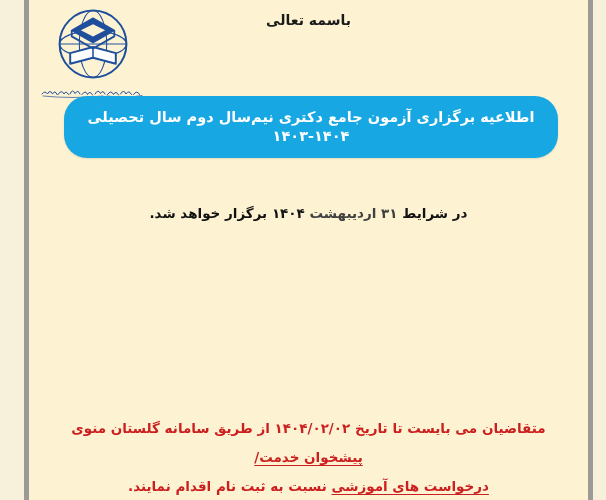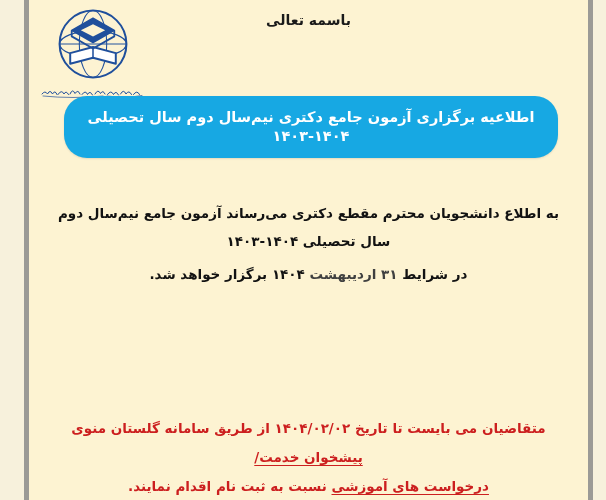--- a/index.html
+++ b/index.html
@@ -247,21 +247,20 @@
     </div>
 
     <div class="basmala">باسمه تعالی</div>
 
     <div class="banner">
       <div class="banner-text">اطلاعیه برگزاری آزمون جامع دکتری نیم‌سال دوم سال تحصیلی ۱۴۰۴-۱۴۰۳</div>
     </div>
 
     <div class="body-wrap">
 
-      <p class="para">به اطلاع دانشجویان محترم مقطع دکتری می‌رساند آزمون جامع نیم‌سال دوم سال تحصیلی ۱۴۰۴-۱۴۰۳</p>
 
       <p class="para l2">
         <span>در شرایط </span><span class="hl-red">۳۱ اردیبهشت</span><span> ۱۴۰۴ برگزار خواهد شد.</span>
       </p>
 
 
     </div>
 
     <div class="footer-note">
       <span>متقاضیان می بایست تا تاریخ ۱۴۰۴/۰۲/۰۲ از طریق سامانه گلستان منوی </span><span class="u-red">پیشخوان خدمت/</span>

